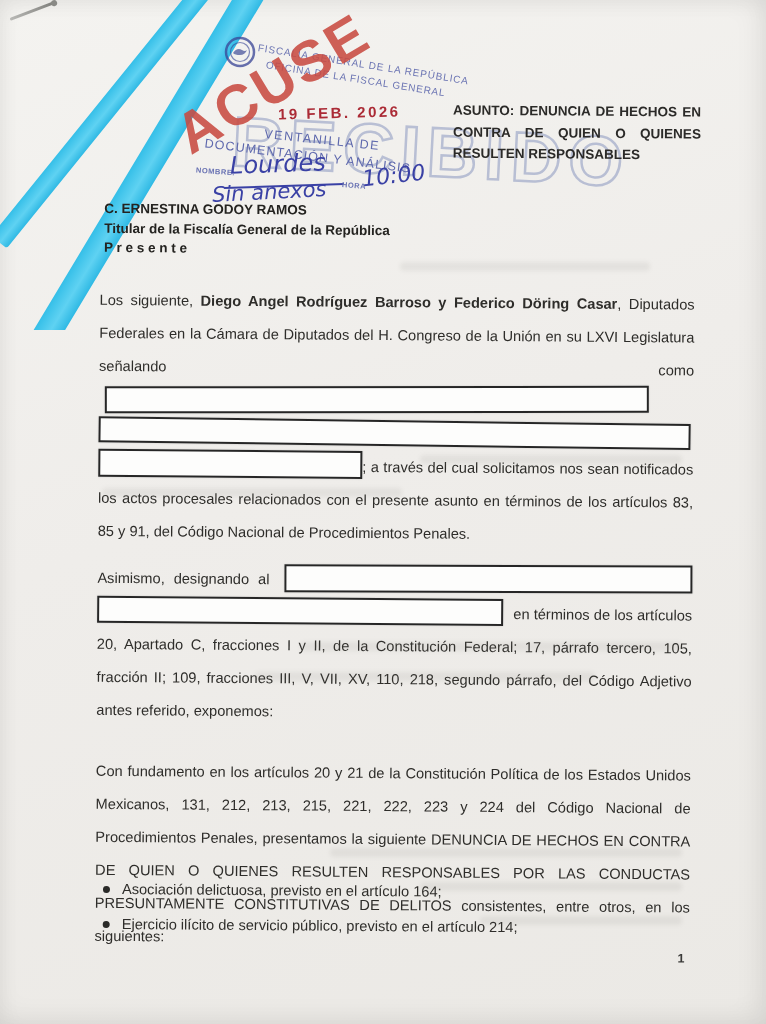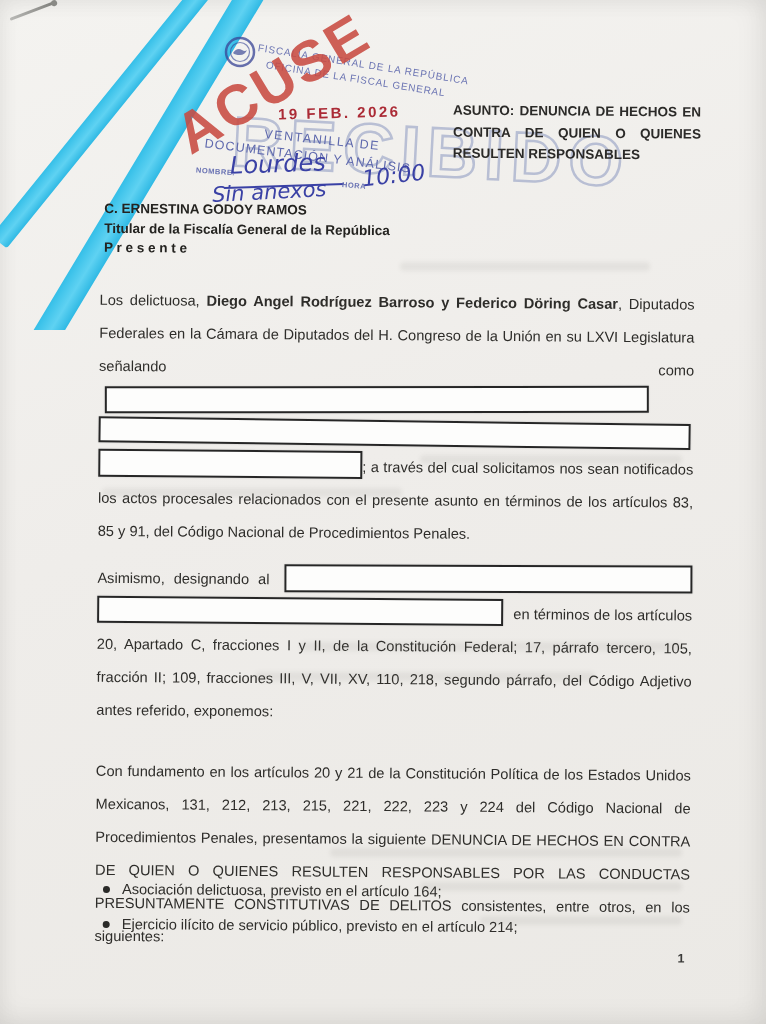--- a/index.html
+++ b/index.html
@@ -100,21 +100,21 @@
     <div class="subject">ASUNTO: DENUNCIA DE HECHOS EN CONTRA DE QUIEN O QUIENES RESULTEN RESPONSABLES</div>
 
     <div class="addressee">
       <div>C. ERNESTINA GODOY RAMOS</div>
       <div>Titular de la Fiscalía General de la República</div>
       <div>P r e s e n t e</div>
     </div>
 
     <div class="body-text">
       <p class="p1">
-        <span>Los delictuosa, </span><b>Diego Angel Rodríguez Barroso y Federico Döring Casar</b><span>, Diputados Federales en la Cámara de Diputados del H. Congreso de la Unión en su LXVI Legislatura señalando como</span>
+        <span>Los siguiente, </span><b>Diego Angel Rodríguez Barroso y Federico Döring Casar</b><span>, Diputados Federales en la Cámara de Diputados del H. Congreso de la Unión en su LXVI Legislatura señalando como</span>
         <span class="redact r1"></span>
         <span class="redact r2"></span>
         <span class="redact r3"></span><span>; a través del cual solicitamos nos sean notificados los actos procesales relacionados con el presente asunto en términos de los artículos 83, 85 y 91, del Código Nacional de Procedimientos Penales.</span>
       </p>
       <p class="p2">
         <span>Asimismo, designando al</span>
         <span class="redact r4"></span>
         <span class="redact r5"></span>
         <span>en términos de los artículos 20, Apartado C, fracciones I y II, de la Constitución Federal; 17, párrafo tercero, 105, fracción II; 109, fracciones III, V, VII, XV, 110, 218, segundo párrafo, del Código Adjetivo antes referido, exponemos:</span>
       </p>

